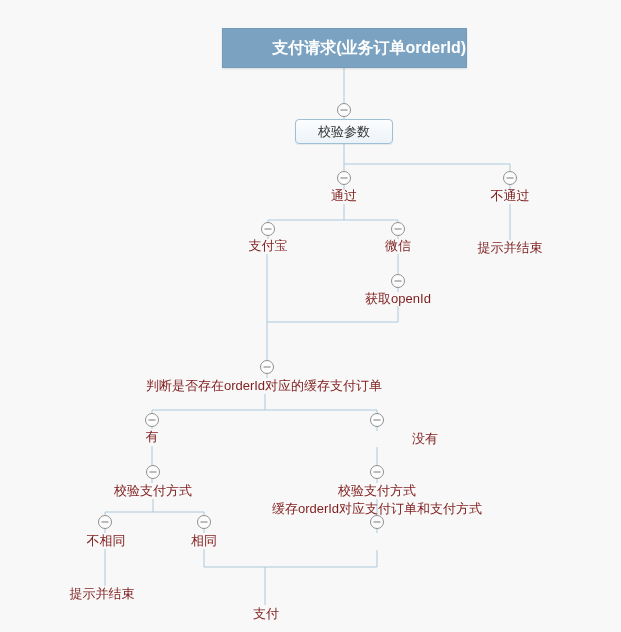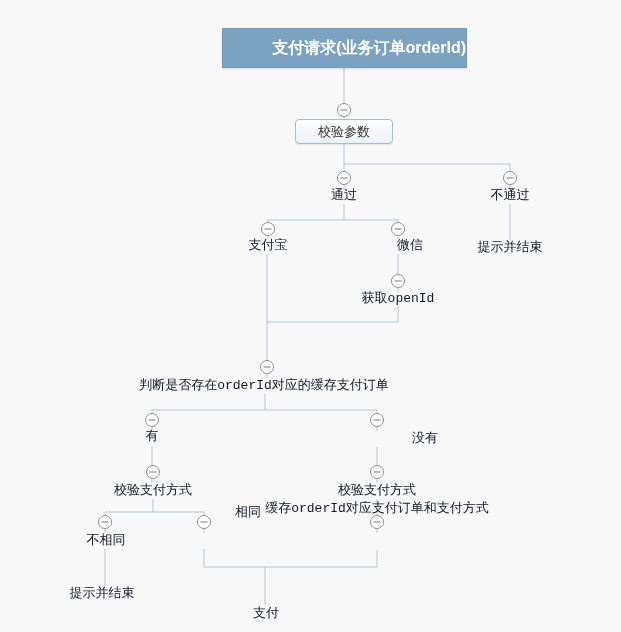--- a/index.html
+++ b/index.html
@@ -15,24 +15,23 @@
     background:#f8f8f8;
   }
   #wires{
     position:absolute;left:0;top:0;width:621px;height:632px;
   }
   .label{
     position:absolute;
     transform:translate(-50%,-50%);
     white-space:nowrap;
     font-size:13px;
-    color:#0f172a;
+    color:#7f1d1d;
     line-height:1.1;
     cursor:default;
-    font-family:Liberation Mono, monospace;
   }
   .root-node{
     position:absolute;
     left:222px;top:28px;
     width:245px;height:40px;
     background:#7ba3c1;
     border:1px solid #749cba;
     border-radius:0;
     box-sizing:border-box;
     color:#ffffff;
@@ -168,33 +167,33 @@
   </svg>
 
   <div class="root-node">支付请求(业务订单orderId)</div>
 
   <div class="box-node">校验参数</div>
 
   <div class="label" style="left:344px;top:196px;">通过</div>
   <div class="label" style="left:510px;top:196px;">不通过</div>
 
   <div class="label" style="left:268px;top:246px;">支付宝</div>
-  <div class="label" style="left:398px;top:246px;margin-left:12px;">微信</div>
+  <div class="label" style="left:398px;top:246px;">微信</div>
   <div class="label" style="left:510px;top:248px;">提示并结束</div>
 
   <div class="label" style="left:398px;top:299px;">获取openId</div>
 
   <div class="label" style="left:264px;top:386px;">判断是否存在orderId对应的缓存支付订单</div>
 
   <div class="label" style="left:152px;top:437px;">有</div>
   <div class="label" style="left:377px;top:439px;margin-left:48px;">没有</div>
 
   <div class="label" style="left:153px;top:491px;">校验支付方式</div>
   <div class="label" style="left:377px;top:491px;">校验支付方式</div>
 
   <div class="label" style="left:106px;top:541px;">不相同</div>
-  <div class="label" style="left:204px;top:513px;margin-left:44px;">相同</div>
+  <div class="label" style="left:204px;top:541px;">相同</div>
   <div class="label" style="left:377px;top:509px;text-align:right;">缓存orderId对应支付订单和支付方式</div>
 
   <div class="label" style="left:102px;top:594px;">提示并结束</div>
   <div class="label" style="left:266px;top:614px;">支付</div>
 
 </div>
 
 </body></html>

